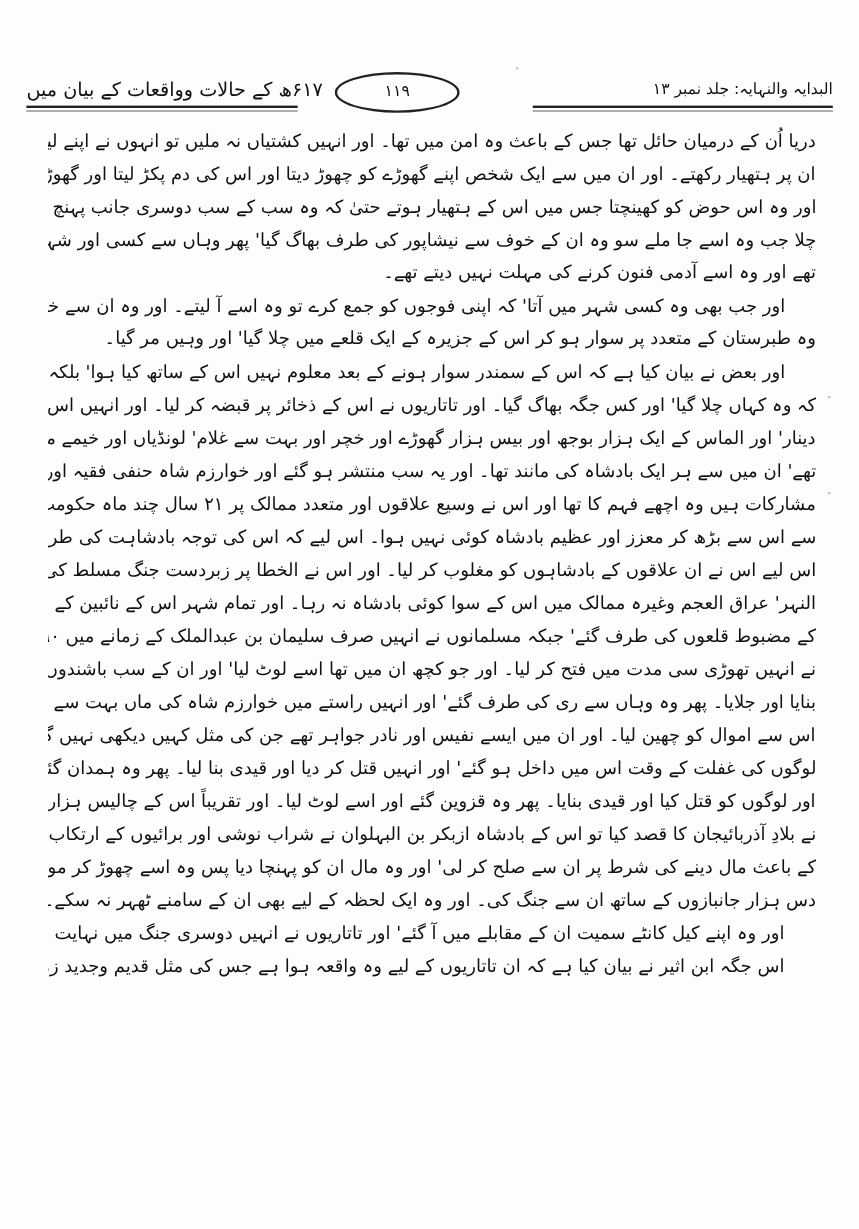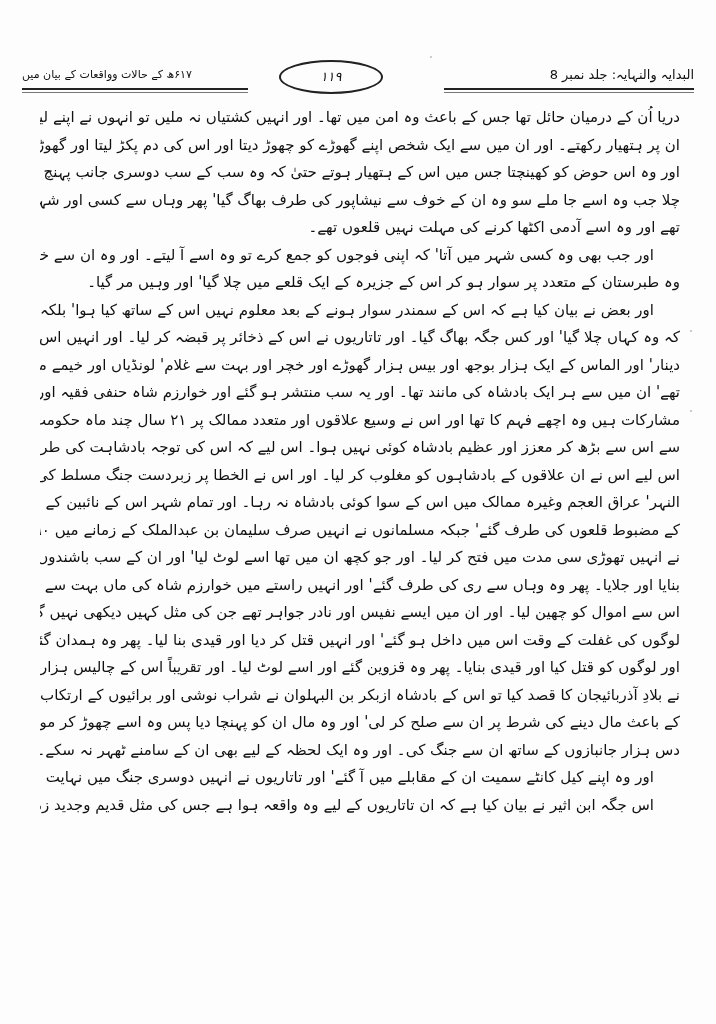--- a/index.html
+++ b/index.html
@@ -40,21 +40,21 @@
       line-height: 18px;
       white-space: nowrap;
     }
     .head-left {
       position: absolute;
       left: 0;
       top: 0;
       width: 255px;
       text-align: left;
       direction: rtl;
-      font-size: 11px;
+      font-size: 16px;
       line-height: 18px;
       white-space: nowrap;
     }
     .head-left .inner { display: inline-block; direction: rtl; }
     .rule {
       position: absolute;
       top: 22px;
       height: 0;
       border-top: 2px solid #222;
     }
@@ -73,21 +73,20 @@
       top: -6px;
       width: 104px;
       height: 34px;
       border: 2px solid #222;
       border-radius: 50%;
       box-sizing: border-box;
       text-align: center;
       font-size: 13px;
       line-height: 30px;
       direction: rtl;
-      font-style: italic;
     }
     
     .text-block {
       position: absolute;
       top: 104px;
       left: 40px;
       width: 640px;
       direction: rtl;
       font-size: 15px;
     }
@@ -111,35 +110,35 @@
       background: #bbb;
       border-radius: 1px;
     }
   </style>
 </head>
 <body>
 
 <div class="page">
 
   <div class="running-head">
-    <div class="head-right">البدایہ والنہایہ: جلد نمبر 8</div>
+    <div class="head-right">البدایہ والنہایہ: جلد نمبر ۱۳</div>
     <div class="rule right"></div>
     <div class="page-oval">۱۱۹</div>
     <div class="rule left"></div>
     <div class="head-left">
       <span class="inner">۶۱۷ھ کے حالات وواقعات کے بیان میں</span>
     </div>
   </div>
 
   <div class="text-block">
     <div class="line">دریا اُن کے درمیان حائل تھا جس کے باعث وہ امن میں تھا۔ اور انہیں کشتیاں نہ ملیں تو انہوں نے اپنے لیے حوض بنائے اور وہ</div>
     <div class="line">ان پر ہتھیار رکھتے۔ اور ان میں سے ایک شخص اپنے گھوڑے کو چھوڑ دیتا اور اس کی دم پکڑ لیتا اور گھوڑا اسے پانی میں کھینچ لے جاتا۔</div>
     <div class="line">اور وہ اس حوض کو کھینچتا جس میں اس کے ہتھیار ہوتے حتیٰ کہ وہ سب کے سب دوسری جانب پہنچ گئے۔ اور خوارزم شاہ کو اس وقت پتہ</div>
     <div class="line">چلا جب وہ اسے جا ملے سو وہ ان کے خوف سے نیشاپور کی طرف بھاگ گیا' پھر وہاں سے کسی اور شہر کو چلا گیا' اور وہ اس کے پیچھے پیچھے</div>
-    <div class="line end">تھے اور وہ اسے آدمی اکٹھا کرنے کی مہلت نہیں قلعوں تھے۔</div>
+    <div class="line end">تھے اور وہ اسے آدمی فنون کرنے کی مہلت نہیں دیتے تھے۔</div>
     <div class="line indent">اور جب بھی وہ کسی شہر میں آتا' کہ اپنی فوجوں کو جمع کرے تو وہ اسے آ لیتے۔ اور وہ ان سے خوفزدہ ہو کر بھاگ جاتا۔ حتیٰ کہ</div>
     <div class="line end">وہ طبرستان کے متعدد پر سوار ہو کر اس کے جزیرہ کے ایک قلعے میں چلا گیا' اور وہیں مر گیا۔</div>
     <div class="line indent">اور بعض نے بیان کیا ہے کہ اس کے سمندر سوار ہونے کے بعد معلوم نہیں اس کے ساتھ کیا ہوا' بلکہ وہ چلا گیا۔ اور معلوم نہیں</div>
     <div class="line">کہ وہ کہاں چلا گیا' اور کس جگہ بھاگ گیا۔ اور تاتاریوں نے اس کے ذخائر پر قبضہ کر لیا۔ اور انہیں اس کے خزانے سے دس کروڑ</div>
     <div class="line">دینار' اور الماس کے ایک ہزار بوجھ اور بیس ہزار گھوڑے اور خچر اور بہت سے غلام' لونڈیاں اور خیمے ملے۔ اور اس کے دس ہزار غلام</div>
     <div class="line">تھے' ان میں سے ہر ایک بادشاہ کی مانند تھا۔ اور یہ سب منتشر ہو گئے اور خوارزم شاہ حنفی فقیہ اور فاضل شخص تھا' اور فنونِ علم میں اس کی</div>
     <div class="line">مشارکات ہیں وہ اچھے فہم کا تھا اور اس نے وسیع علاقوں اور متعدد ممالک پر ۲۱ سال چند ماہ حکومت کی۔ اور اس کے بعد سلاطین میں</div>
     <div class="line">سے اس سے بڑھ کر معزز اور عظیم بادشاہ کوئی نہیں ہوا۔ اس لیے کہ اس کی توجہ بادشاہت کی طرف تھی' لذات وشہوات کی طرف نہ تھی'</div>
     <div class="line">اس لیے اس نے ان علاقوں کے بادشاہوں کو مغلوب کر لیا۔ اور اس نے الخطا پر زبردست جنگ مسلط کی' حتیٰ کہ بلادِ خراسان' ماوراء</div>
     <div class="line">النہر' عراق العجم وغیرہ ممالک میں اس کے سوا کوئی بادشاہ نہ رہا۔ اور تمام شہر اس کے نائبین کے قبضے میں تھے پھر وہ مازندران اور اس</div>

